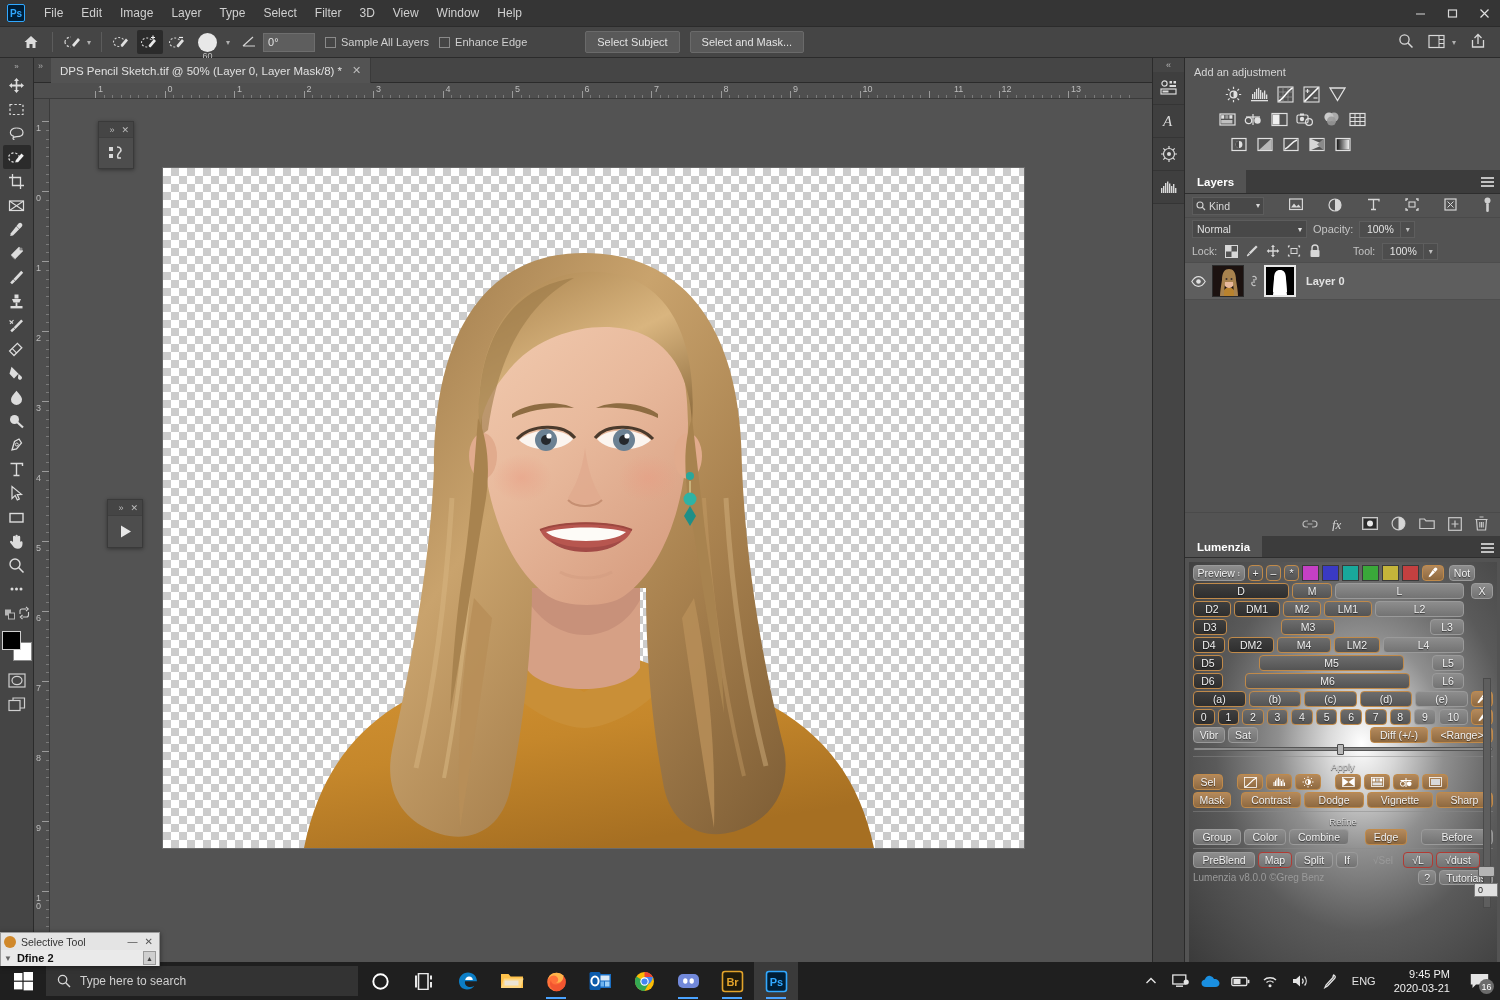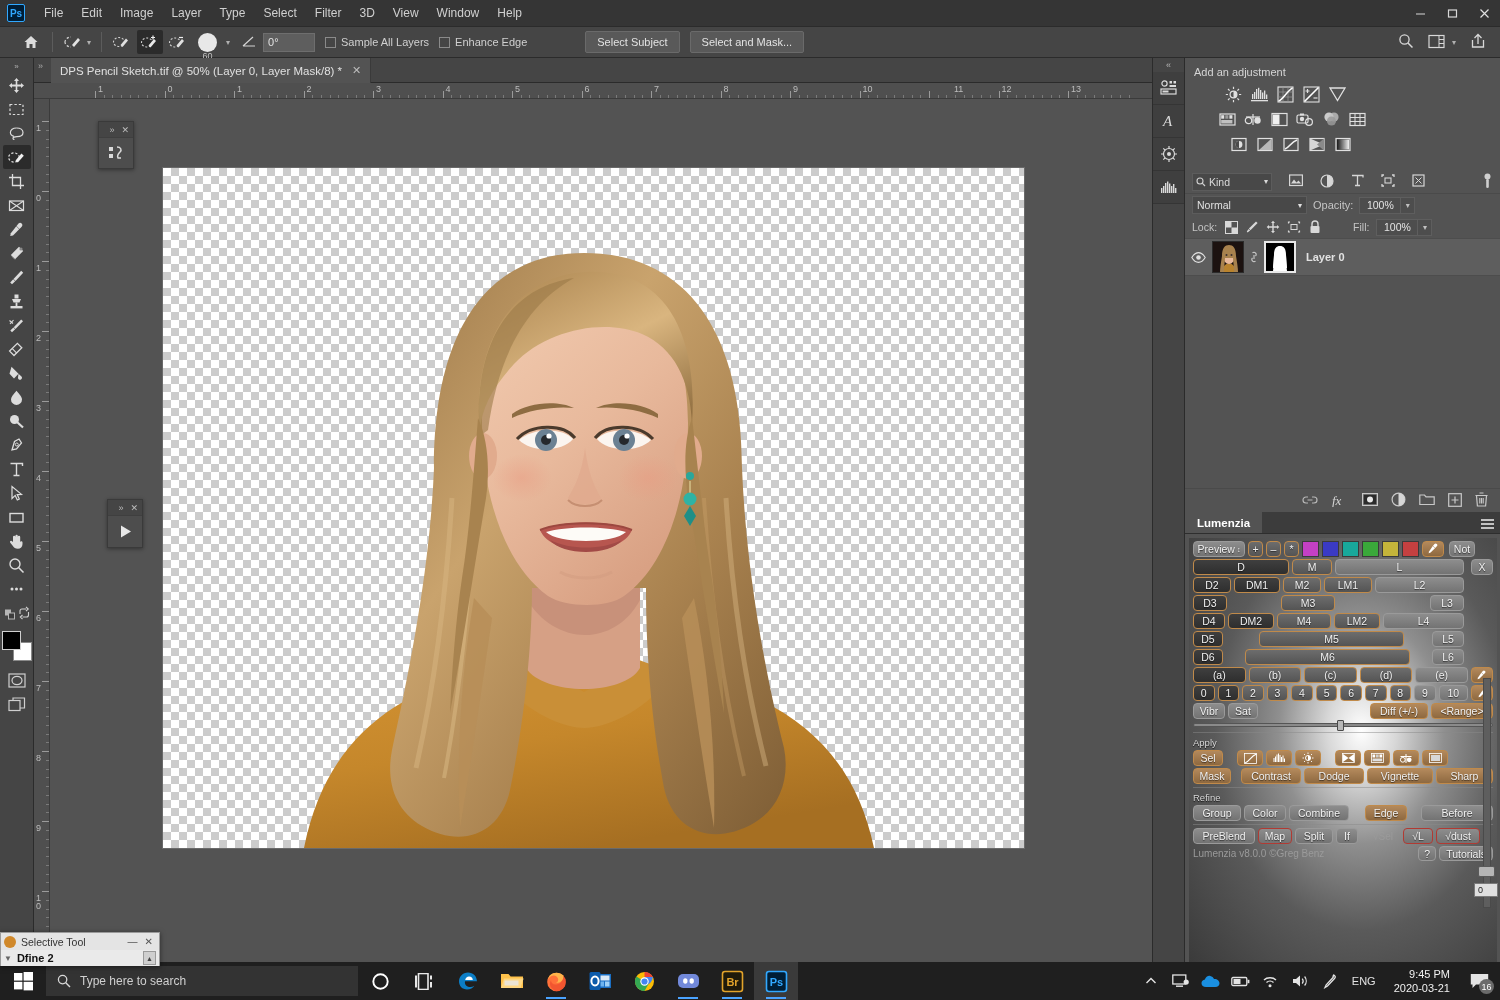--- a/index.html
+++ b/index.html
@@ -187,21 +187,21 @@
   .adjustments { background:#535353; padding:8px 9px 10px 9px; }
   .adj-label { font-size:11px; color:#d5d5d5; margin-bottom:7px; }
   .adj-row { display:flex; gap:8px; margin-bottom:7px; padding-left:30px; }
   .adj-row.r2 { padding-left:24px; }
   .adj-row.r3 { padding-left:36px; }
   .adj-ic { width:18px; height:18px; display:flex; align-items:center; justify-content:center; }
 
   .layers-panel { background:#535353; display:flex; flex-direction:column; flex:0 0 auto; }
   .layers-tabs { height:24px; background:#3c3c3c; display:flex; position:relative; border-bottom:1px solid #2e2e2e; }
   .filterrow {
-    height:24px; display:flex; align-items:center; padding:0 7px; gap:17px;
+    height:24px; display:flex; align-items:center; padding:0 7px; gap:25px;
     border-bottom:1px solid #4a4a4a;
   }
   .kind-select {
     width:80px; height:18px; background:#484848; border:1px solid #5c5c5c;
     display:flex; align-items:center; font-size:10.5px; color:#d8d8d8; padding:0 3px; gap:3px;
   }
   .blendrow { height:22px; display:flex; align-items:center; padding:0 7px; gap:6px; }
   .blend-select {
     width:115px; height:18px; background:#484848; border:1px solid #5c5c5c;
     display:flex; align-items:center; justify-content:space-between;
@@ -224,21 +224,21 @@
   .thumb-img { width:32px; height:32px; border:1px solid #2b2b2b; overflow:hidden; position:relative; background:#1a1010;}
   .thumb-mask { width:32px; height:32px; border:2px solid #e8e8e8; background:#000; overflow:hidden; position:relative; }
   .link-ic { width:10px; display:flex; align-items:center; justify-content:center; }
   .layer-name { font-size:11px; color:#e2e2e2; margin-left:5px; }
   .layers-footer {
     height:24px; display:flex; align-items:center; justify-content:flex-end;
     gap:13px; padding-right:12px; border-top:1px solid #4a4a4a; background:#535353;
   }
 
   
-  .lum-panel { background:#535353; flex:1 1 auto; display:flex; flex-direction:column; min-height:0; }
+  .lum-panel { background:#535353; flex:1 1 auto; display:flex; flex-direction:column; min-height:0;text-align:center; }
   .lum-tabs { height:22px; background:#3c3c3c; display:flex; position:relative; border-bottom:1px solid #2e2e2e; }
   .lum-body {
     flex:1; background:#6e6e6e; margin:4px 3px 2px 4px; position:relative;
     background-image: radial-gradient(ellipse at 56% 45%, #ffffff 0%, #d8d8d8 14%, #8f8f8f 34%, #5a5a5a 60%, #3a3a3a 100%);
     padding:3px 4px; display:flex; flex-direction:column; gap:2px;
     font-size:10px;
   }
   .lb {
     background:linear-gradient(#6d6d6d,#545454);
     border:1px solid #c08a4a; border-radius:4px;
@@ -1139,20 +1139,28 @@
                   <stop offset="100%" stop-color="#f0f0f0"></stop>
                 </linearGradient>
               </defs>
               <rect x="2" y="2.5" width="12" height="10" fill="url(#selcg)"></rect>
             </svg>
         </div>
       </div>
     </div>
 
     <div class="layers-panel">
+      <div class="layers-tabs">
+        <div class="ptab active">Layers</div>
+        <div class="pmenu">
+            <i></i>
+            <i></i>
+            <i></i>
+          </div>
+      </div>
       <div class="filterrow">
         <div class="kind-select">
           <svg width="10" height="10" viewBox="0 0 10 10">
               <circle cx="4" cy="4" r="3" fill="none" stroke="#d0d0d0" stroke-width="1.1"></circle>
               <path d="M6.2 6.2 L9 9" stroke="#d0d0d0" stroke-width="1.2"></path>
             </svg>
           <span>Kind</span>
           <span style="margin-left:auto;font-size:8px">▾</span>
         </div>
         <div>
@@ -1227,21 +1235,21 @@
               <path d="M1.5 2.5 V1 H3 M11 1 H12.5 V2.5 M12.5 9.5 V11 H11 M3 11 H1.5 V9.5" fill="none" stroke="#d8d8d8" stroke-width="1.2"></path>
               <rect x="4" y="3.5" width="6" height="5" fill="none" stroke="#d8d8d8" stroke-width="1"></rect>
             </svg>
         </div>
         <div class="lock-ic">
           <svg width="12" height="14" viewBox="0 0 12 14">
               <path d="M3 6 V4 a3 3 0 0 1 6 0 V6" fill="none" stroke="#d8d8d8" stroke-width="1.4"></path>
               <rect x="1.5" y="6" width="9" height="7" rx="1" fill="#d8d8d8"></rect>
             </svg>
         </div>
-        <span style="margin-left:24px">Fill:</span>
+        <span style="margin-left:24px">Tool:</span>
         <div style="display:flex">
           <div class="num-field">100%</div>
           <div class="num-step">▾</div>
         </div>
       </div>
       <div class="layer-list" style="height:250px">
         <div class="layer-row">
           <div class="eye">
             <svg width="15" height="11" viewBox="0 0 15 11">
                 <path d="M0.8 5.5 C3 1.8 6 0.6 7.5 0.6 C9 0.6 12 1.8 14.2 5.5 C12 9.2 9 10.4 7.5 10.4 C6 10.4 3 9.2 0.8 5.5 Z" fill="none" stroke="#e0e0e0" stroke-width="1.1"></path>

